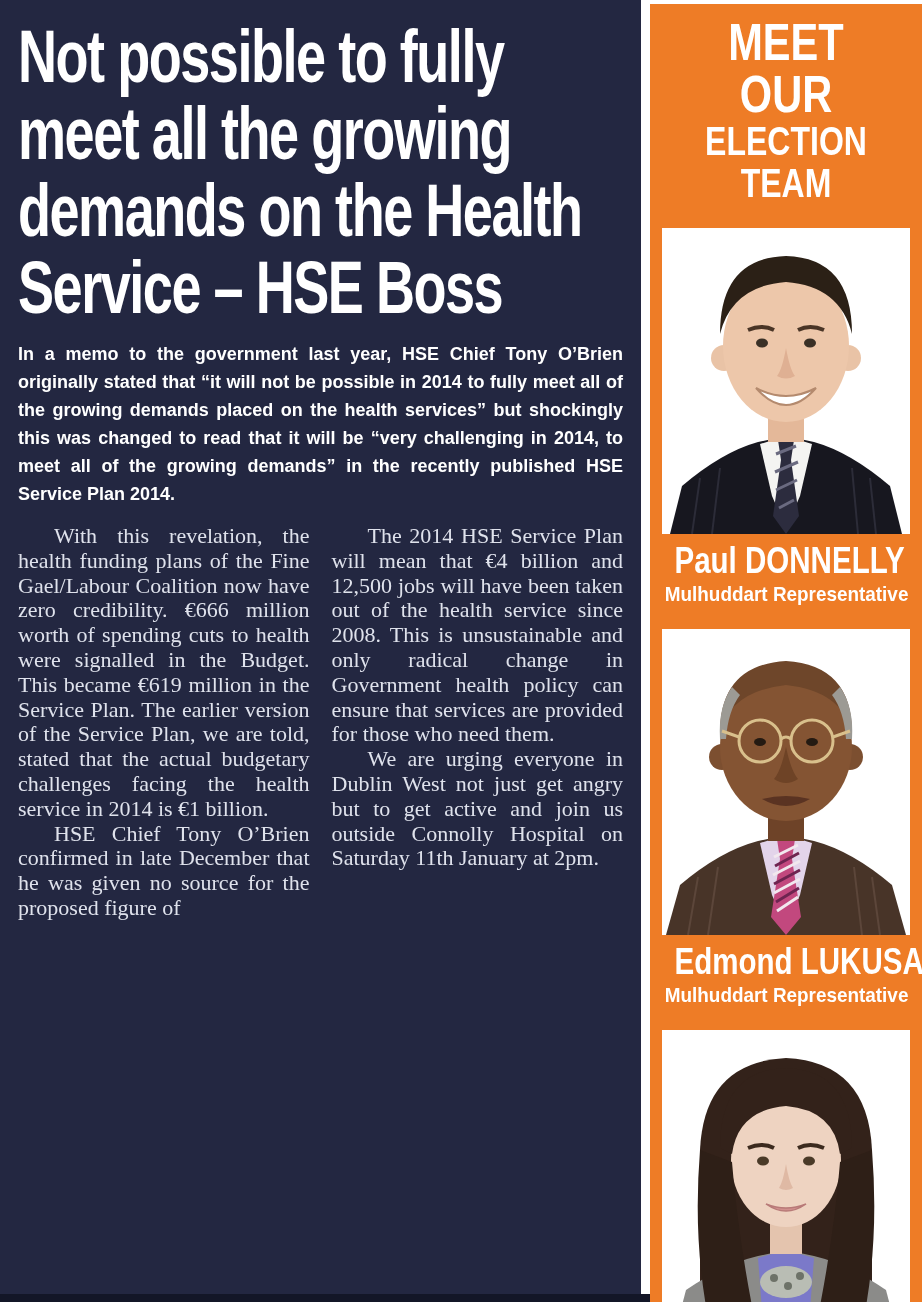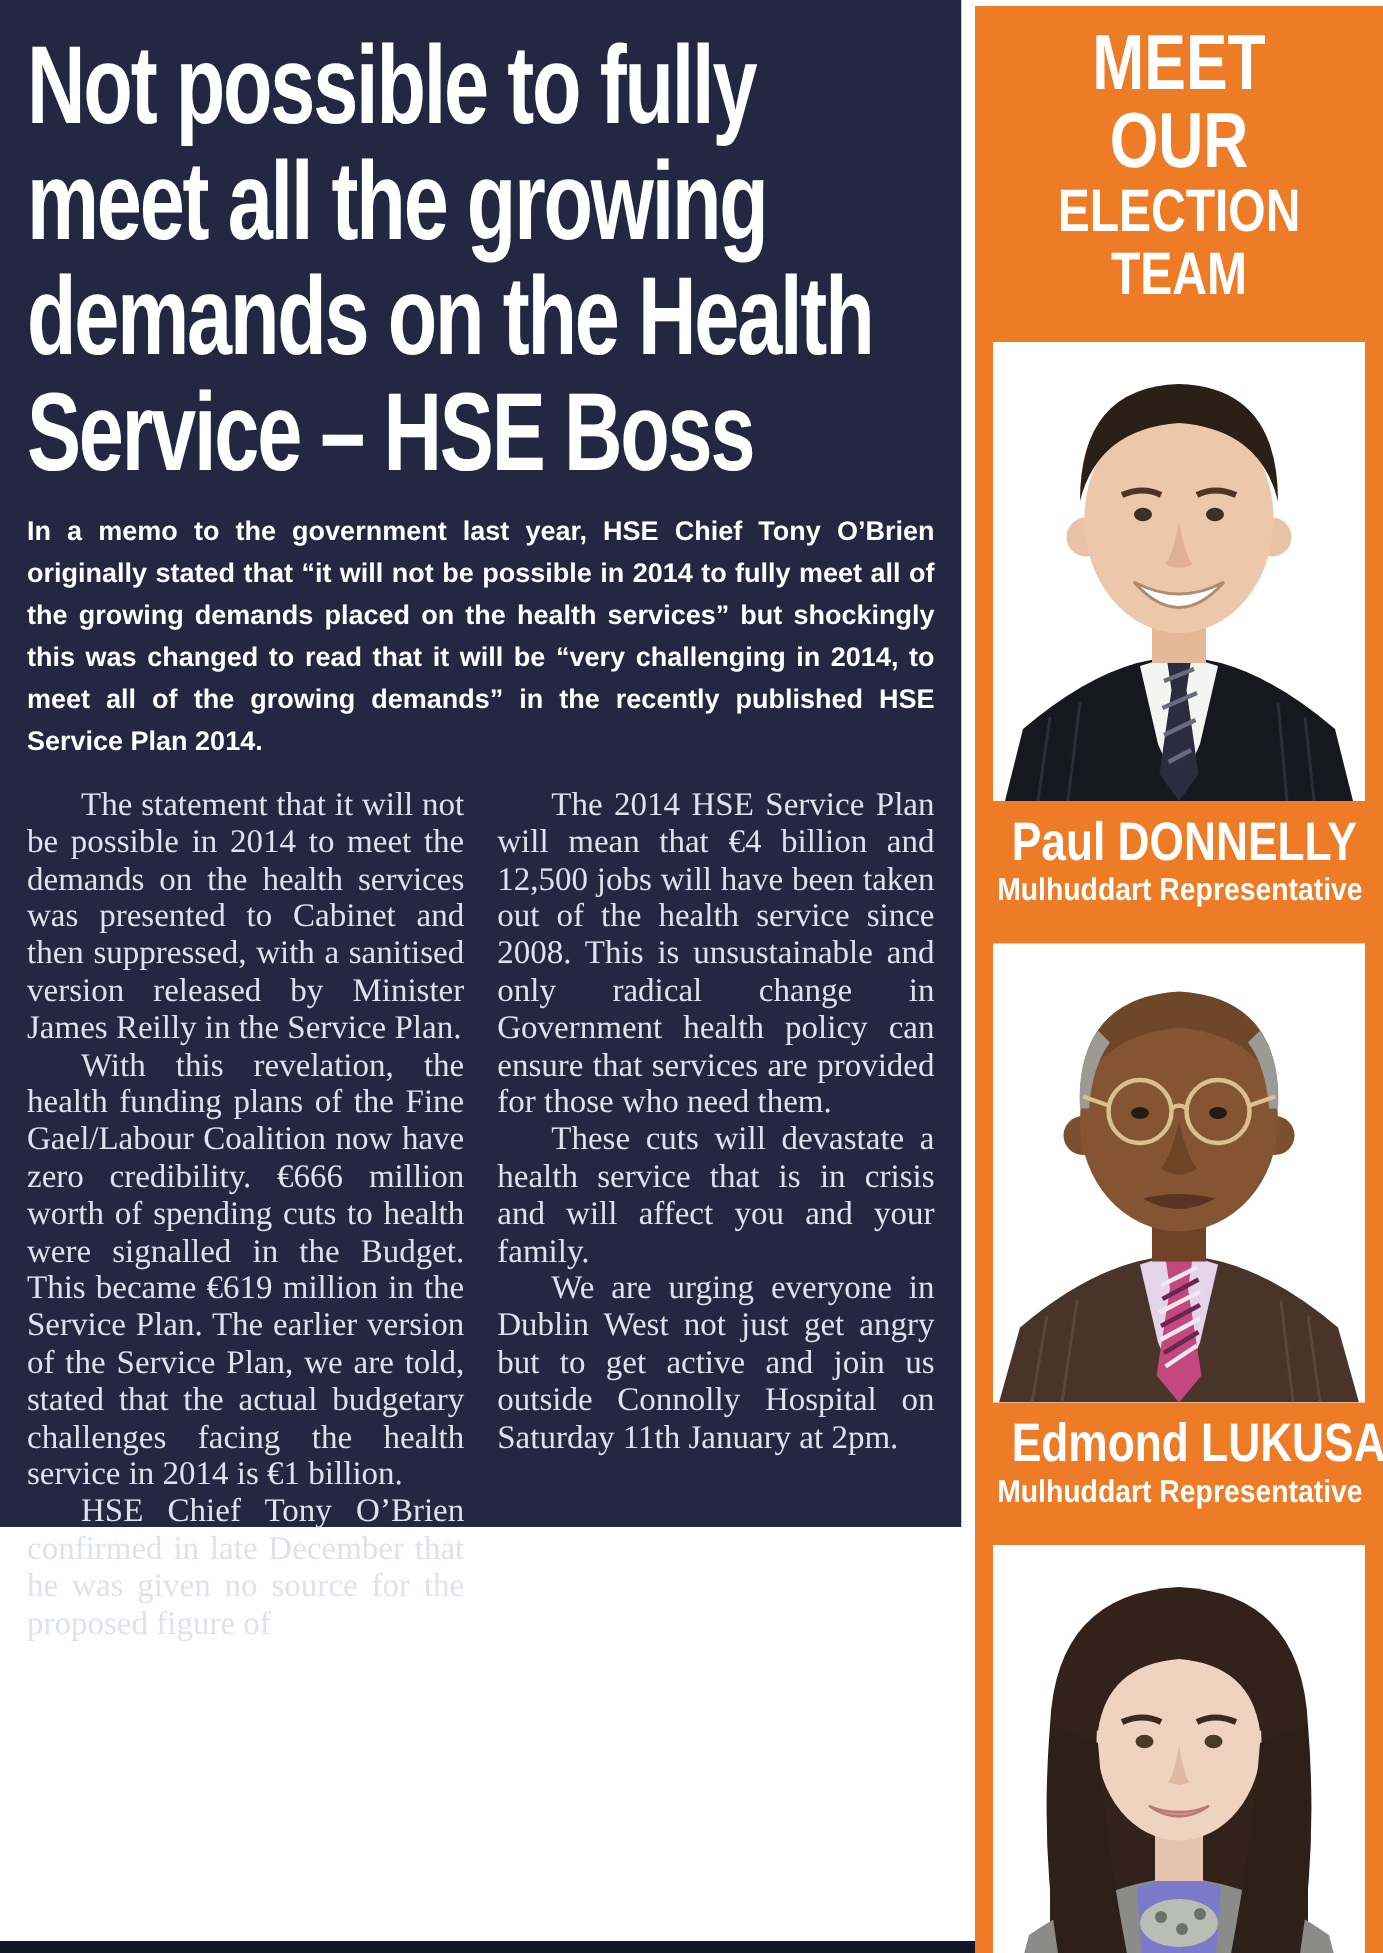--- a/index.html
+++ b/index.html
@@ -4,21 +4,21 @@
 <style>
   html,body { margin:0; padding:0; }
   .page {
     position:relative; width:922px; height:1302px;
     background:#ffffff; overflow:hidden;
     font-family:"Liberation Sans", sans-serif;
   }
 
   
   .left-panel {
-    position:absolute; left:0; top:0; width:641px; height:1018px;
+    position:absolute; left:0; top:0; width:641px; height:1294px;
     background:#232741; box-sizing:border-box; padding:12px 18px 0 18px;
   }
   .headline {
     margin:6px 0 0 0; color:#ffffff; font-weight:bold;
     font-size:74px; line-height:77px; letter-spacing:-2px;
     white-space:pre-line;
     transform:scaleX(0.73); transform-origin:0 0; width:137%;
   }
   .intro {
     margin:14px 0 0 0; color:#ffffff; font-weight:bold;
@@ -79,27 +79,25 @@
 <div class="page">
 
   <div class="left-panel">
     <h1 class="headline">Not possible to fully
 meet all the growing
 demands on the Health
 Service – HSE Boss</h1>
     <p class="intro">In a memo to the government last year, HSE Chief Tony O’Brien originally stated that “it will not be possible in 2014 to fully meet all of the growing demands placed on the health services” but shockingly this was changed to read that it will be “very challenging in 2014, to meet all of the growing demands” in the recently published HSE Service Plan 2014.</p>
     <div class="columns">
       <div class="col">
-        <p>The statement that it will not be possible in 2014 to meet the demands on the health services was presented to Cabinet and then suppressed, with a sanitised version released by Minister James Reilly in the Service Plan.</p>
         <p>With this revelation, the health funding plans of the Fine Gael/Labour Coalition now have zero credibility. €666 million worth of spending cuts to health were signalled in the Budget. This became €619 million in the Service Plan. The earlier version of the Service Plan, we are told, stated that the actual budgetary challenges facing the health service in 2014 is €1 billion.</p>
         <p>HSE Chief Tony O’Brien confirmed in late December that he was given no source for the proposed figure of</p>
       </div>
       <div class="col">
         <p>The 2014 HSE Service Plan will mean that €4 billion and 12,500 jobs will have been taken out of the health service since 2008. This is unsustainable and only radical change in Government health policy can ensure that services are provided for those who need them.</p>
-        <p>These cuts will devastate a health service that is in crisis and will affect you and your family.</p>
         <p>We are urging everyone in Dublin West not just get angry but to get active and join us outside Connolly Hospital on Saturday 11th January at 2pm.</p>
       </div>
     </div>
   </div>
 
   <div class="gutter"></div>
   <div class="bottom-strip"></div>
 
   <div class="sidebar">
     <div class="sb-title1">MEET OUR</div>

